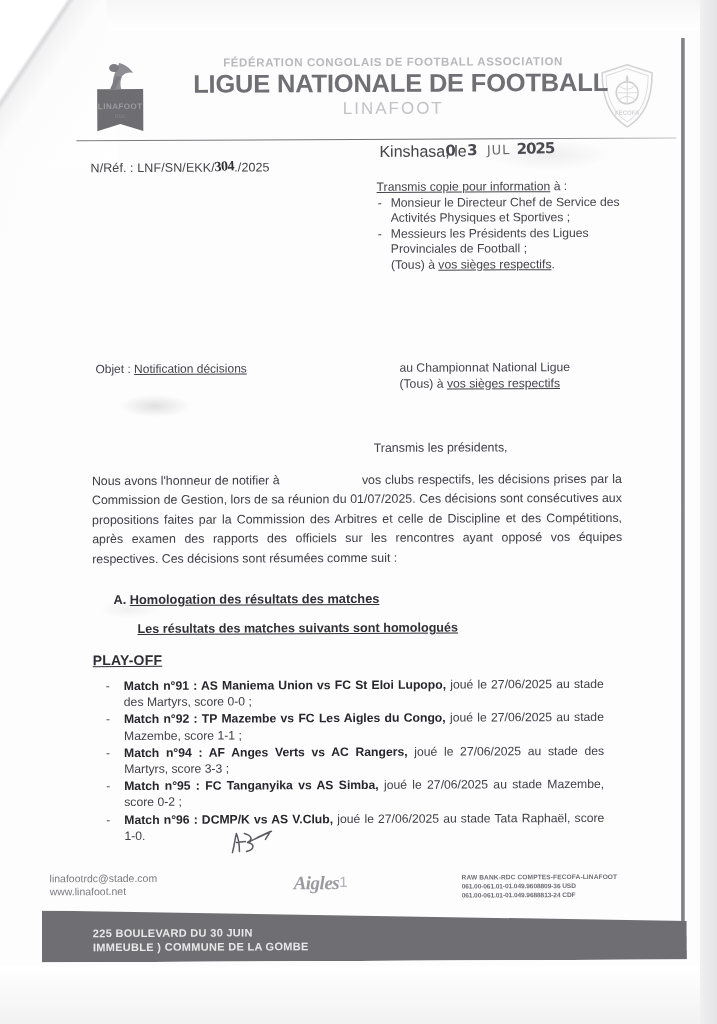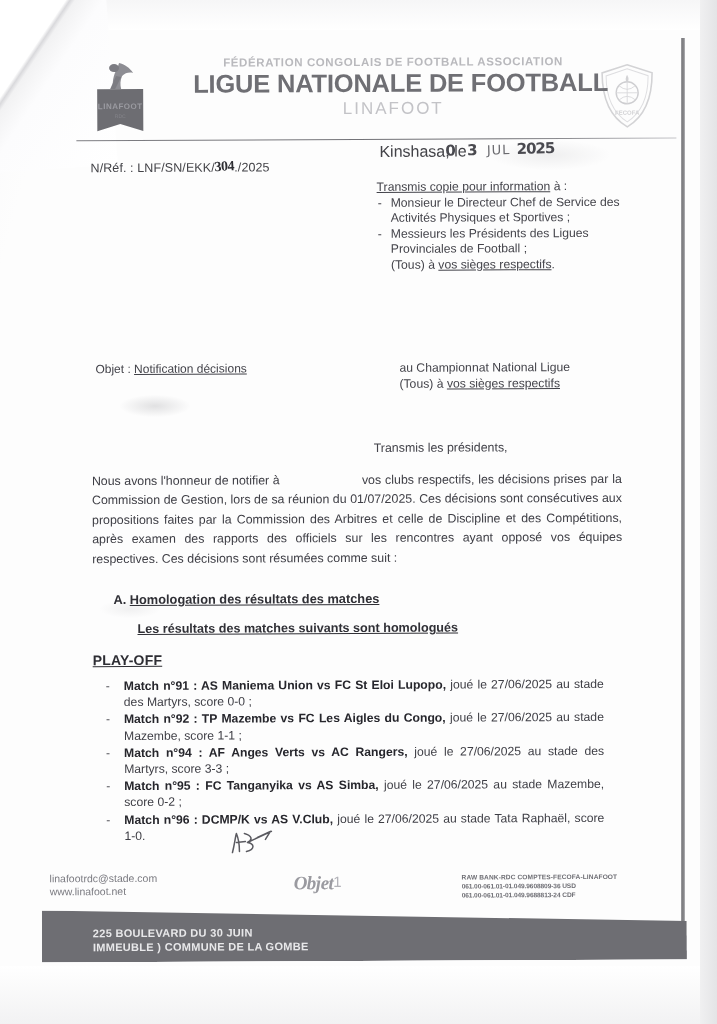--- a/index.html
+++ b/index.html
@@ -415,21 +415,21 @@
     <svg class="paraph" viewBox="0 0 46 28">
       <path d="M3 24 C5 16 6 8 7 5 C9 10 10 17 10 23 M7 14 L16 13 M15 5 C22 7 24 11 18 14 C25 15 26 21 17 23 M18 14 L42 3 M28 9 L41 3 L36 11" stroke="#5a5a60" stroke-width="1.5" fill="none" stroke-linecap="round" stroke-linejoin="round"></path>
     </svg>
 
     <div class="footer-contact">
       <div>linafootrdc@stade.com</div>
       <div>www.linafoot.net</div>
     </div>
 
     <div class="footer-ligue">
-      <span class="lg-text">Objet</span><span class="lg-mark">1</span>
+      <span class="lg-text">Aigles</span><span class="lg-mark">1</span>
     </div>
 
     <div class="footer-bank">
       <div>RAW BANK-RDC COMPTES-FECOFA-LINAFOOT</div>
       <div class="acct">061.00-061.01-01.049.9608809-36 USD</div>
       <div class="acct">061.00-061.01-01.049.9688813-24 CDF</div>
     </div>
 
     <div class="addr-banner">
       <div class="addr-text">

